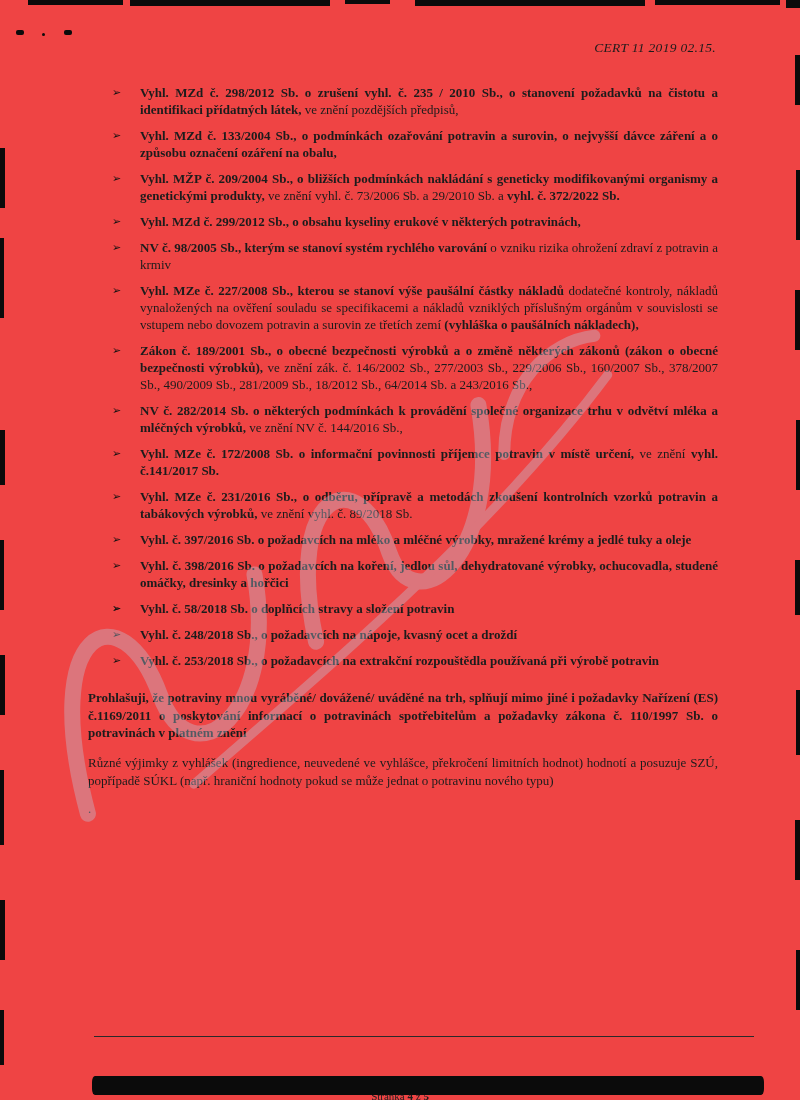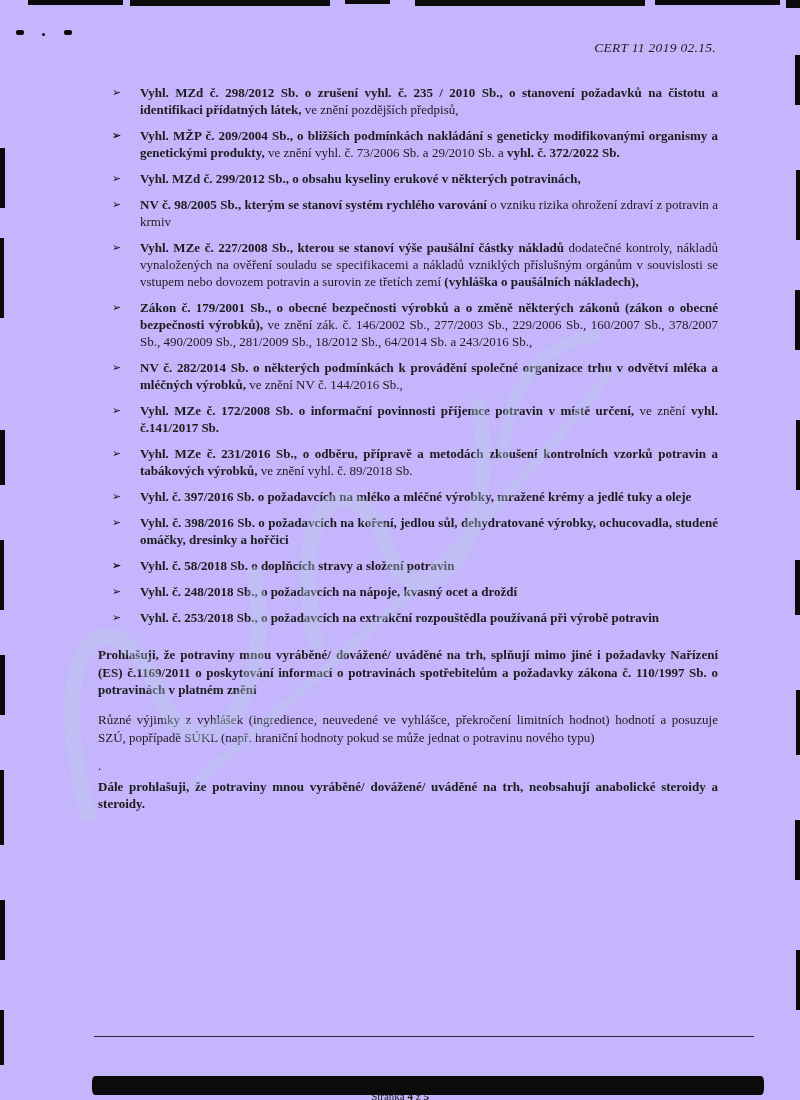--- a/index.html
+++ b/index.html
@@ -1,41 +1,41 @@
 <!DOCTYPE html>
 <html><head>
 <meta charset="utf-8">
 <style>
   * { margin:0; padding:0; box-sizing:border-box; }
   html,body { width:800px; height:1100px; }
   body { background:#e8e8e6; }
   .page {
     position:relative; width:800px; height:1100px;
-    background:#c4b5fd; overflow:hidden;
+    background:#ef4444; overflow:hidden;
     font-family:"Liberation Serif", serif;
     color:#1c1c1c;
   }
   
   .cert-header {
     position:absolute; top:40px; right:84px;
     font-style:italic; font-size:13.5px; letter-spacing:0.3px;
     z-index:2;
   }
   
   .content { position:absolute; top:84px; left:88px; width:630px; z-index:2; }
   ul.reg-list { list-style:none; margin-left:22px; }
   li.reg-item {
     position:relative; padding-left:30px; margin-bottom:9px;
     font-size:13px; line-height:1.31; text-align:justify;
   }
   li.reg-item .arrow {
     position:absolute; left:2px; top:1px; font-size:11px; color:#111;
   }
   .b { font-weight:bold; }
-  .paras { margin-top:20px; margin-left:10px; }
+  .paras { margin-top:20px; margin-left:0; }
   .para { font-size:13px; line-height:1.33; text-align:justify; margin-bottom:13px; }
   .para.dot { margin-bottom:6px; line-height:1; }
   
   .footer-rule {
     position:absolute; left:94px; right:46px; top:1036px;
     border-top:1.5px solid #2a2a2a; z-index:2;
   }
   .footer-text {
     position:absolute; top:1090px; left:0; width:100%;
     text-align:center; font-size:11px; z-index:2;
@@ -85,41 +85,40 @@
   <div class="art" style="left:795px;top:560px;width:5px;height:55px;"></div>
   <div class="art" style="left:796px;top:690px;width:4px;height:65px;"></div>
   <div class="art" style="left:795px;top:820px;width:5px;height:60px;"></div>
   <div class="art" style="left:796px;top:950px;width:4px;height:60px;"></div>
 
   <div class="cert-header">CERT 11 2019 02.15.</div>
 
   <div class="content">
     <ul class="reg-list">
         <li class="reg-item"><span class="arrow">➢</span><span class="b">Vyhl. MZd č. 298/2012 Sb. o zrušení vyhl. č. 235 / 2010 Sb., o stanovení požadavků na čistotu a identifikaci přídatných látek, </span><span class="r">ve znění pozdějších předpisů,</span></li>
-        <li class="reg-item"><span class="arrow">➢</span></li>
+        <li class="reg-item"><span class="arrow">➢</span><span class="b">Vyhl. MZd č. 133/2004 Sb., o podmínkách ozařování potravin a surovin, o nejvyšší dávce záření a o způsobu označení ozáření na obalu,</span></li>
         <li class="reg-item"><span class="arrow">➢</span><span class="b">Vyhl. MŽP č. 209/2004 Sb., o bližších podmínkách nakládání s geneticky modifikovanými organismy a genetickými produkty, </span><span class="r">ve znění vyhl. č. 73/2006 Sb. a 29/2010 Sb. a </span><span class="b">vyhl. č. 372/2022 Sb.</span></li>
         <li class="reg-item"><span class="arrow">➢</span><span class="b">Vyhl. MZd č. 299/2012 Sb., o obsahu kyseliny erukové v některých potravinách,</span></li>
         <li class="reg-item"><span class="arrow">➢</span><span class="b">NV č. 98/2005 Sb., kterým se stanoví systém rychlého varování </span><span class="r">o vzniku rizika ohrožení zdraví z potravin a krmiv</span></li>
         <li class="reg-item"><span class="arrow">➢</span><span class="b">Vyhl. MZe č. 227/2008 Sb., kterou se stanoví výše paušální částky nákladů </span><span class="r">dodatečné kontroly, nákladů vynaložených na ověření souladu se specifikacemi a nákladů vzniklých příslušným orgánům v souvislosti se vstupem nebo dovozem potravin a surovin ze třetích zemí </span><span class="b">(vyhláška o paušálních nákladech),</span></li>
-        <li class="reg-item"><span class="arrow">➢</span><span class="b">Zákon č. 179/2001 Sb., o obecné bezpečnosti výrobků a o změně některých zákonů (zákon o obecné bezpečnosti výrobků), </span><span class="r">ve znění zák. č. 146/2002 Sb., 277/2003 Sb., 229/2006 Sb., 160/2007 Sb., 378/2007 Sb., 490/2009 Sb., 281/2009 Sb., 18/2012 Sb., 64/2014 Sb. a 243/2016 Sb.,</span></li>
+        <li class="reg-item"><span class="arrow">➢</span><span class="b">Zákon č. 189/2001 Sb., o obecné bezpečnosti výrobků a o změně některých zákonů (zákon o obecné bezpečnosti výrobků), </span><span class="r">ve znění zák. č. 146/2002 Sb., 277/2003 Sb., 229/2006 Sb., 160/2007 Sb., 378/2007 Sb., 490/2009 Sb., 281/2009 Sb., 18/2012 Sb., 64/2014 Sb. a 243/2016 Sb.,</span></li>
         <li class="reg-item"><span class="arrow">➢</span><span class="b">NV č. 282/2014 Sb. o některých podmínkách k provádění společné organizace trhu v odvětví mléka a mléčných výrobků, </span><span class="r">ve znění NV č. 144/2016 Sb.,</span></li>
         <li class="reg-item"><span class="arrow">➢</span><span class="b">Vyhl. MZe č. 172/2008 Sb. o informační povinnosti příjemce potravin v místě určení, </span><span class="r">ve znění </span><span class="b">vyhl. č.141/2017 Sb.</span></li>
         <li class="reg-item"><span class="arrow">➢</span><span class="b">Vyhl. MZe č. 231/2016 Sb., o odběru, přípravě a metodách zkoušení kontrolních vzorků potravin a tabákových výrobků, </span><span class="r">ve znění vyhl. č. 89/2018 Sb.</span></li>
         <li class="reg-item"><span class="arrow">➢</span><span class="b">Vyhl. č. 397/2016 Sb. o požadavcích na mléko a mléčné výrobky, mražené krémy a jedlé tuky a oleje</span></li>
         <li class="reg-item"><span class="arrow">➢</span><span class="b">Vyhl. č. 398/2016 Sb. o požadavcích na koření, jedlou sůl, dehydratované výrobky, ochucovadla, studené omáčky, dresinky a hořčici</span></li>
         <li class="reg-item"><span class="arrow">➢</span></li>
         <li class="reg-item"><span class="arrow">➢</span><span class="b">Vyhl. č. 58/2018 Sb. o doplňcích stravy a složení potravin</span></li>
         <li class="reg-item"><span class="arrow">➢</span><span class="b">Vyhl. č. 248/2018 Sb., o požadavcích na nápoje, kvasný ocet a droždí</span></li>
         <li class="reg-item"><span class="arrow">➢</span><span class="b">Vyhl. č. 253/2018 Sb., o požadavcích na extrakční rozpouštědla používaná při výrobě potravin</span></li>
       </ul>
     <div class="paras">
         <p class="para b">Prohlašuji, že potraviny mnou vyráběné/ dovážené/ uváděné na trh, splňují mimo jiné i požadavky Nařízení (ES) č.1169/2011 o poskytování informací o potravinách spotřebitelům a požadavky zákona č. 110/1997 Sb. o potravinách v platném znění</p>
         <p class="para">Různé výjimky z vyhlášek (ingredience, neuvedené ve vyhlášce, překročení limitních hodnot) hodnotí a posuzuje SZÚ, popřípadě SÚKL (např. hraniční hodnoty pokud se může jednat o potravinu nového typu)</p>
         <p class="para dot">.</p>
-        <p class="para b">Dále prohlašuji, že potraviny mnou vyráběné/ dovážené/ uváděné na trh, neobsahují anabolické steroidy a steroidy.</p>
       </div>
   </div>
 
   <div class="watermark">
     <svg viewBox="0 0 720 300" width="720" height="300">
       <path d="M15 225 C 75 40, 165 55, 140 165 C 120 255, 230 245, 285 115" stroke="#b9d0e6" stroke-width="16"></path>
       <path d="M300 205 C 355 60, 435 75, 410 170 C 392 245, 505 235, 565 95" stroke="#b9d0e6" stroke-width="16"></path>
       <path d="M120 258 C 280 235, 500 210, 690 140" stroke="#b9d0e6" stroke-width="9"></path>
       <path d="M560 150 C 600 90, 660 80, 700 100" stroke="#b9d0e6" stroke-width="12"></path>
     </svg>

